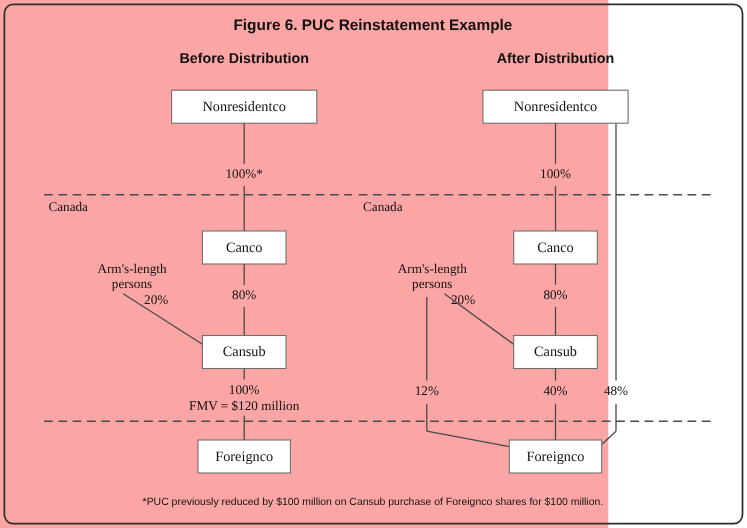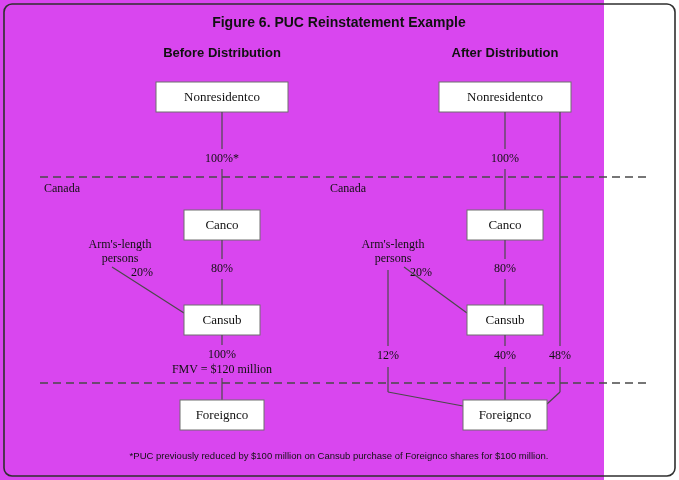--- a/index.html
+++ b/index.html
@@ -1,20 +1,20 @@
 <!DOCTYPE html>
 <html><head>
 <meta charset="utf-8">
 <style>
   html, body { margin: 0; padding: 0; background: #ffffff; }
   .canvas {
     position: relative;
-    width: 604px;
+    width: 553px;
     height: 480px;
-    background: #d946ef;
+    background: #fca5a5;
     font-family: "Liberation Sans", sans-serif;
   }
   svg { display: block; }
   .t-title  { font-family: "Liberation Sans", sans-serif; font-size: 14px; font-weight: bold; fill: #111; }
   .t-header { font-family: "Liberation Sans", sans-serif; font-size: 13px; font-weight: bold; fill: #111; }
   .t-node   { font-family: "Liberation Serif", serif; font-size: 13px; fill: #111; }
   .t-label  { font-family: "Liberation Serif", serif; font-size: 12px; fill: #111; }
   .t-foot   { font-family: "Liberation Sans", sans-serif; font-size: 9.5px; fill: #111; }
   .ln   { stroke: #4a4a4a; stroke-width: 1.2; fill: none; }
   .dash { stroke: #4a4a4a; stroke-width: 1.3; fill: none; stroke-dasharray: 8 5; }

